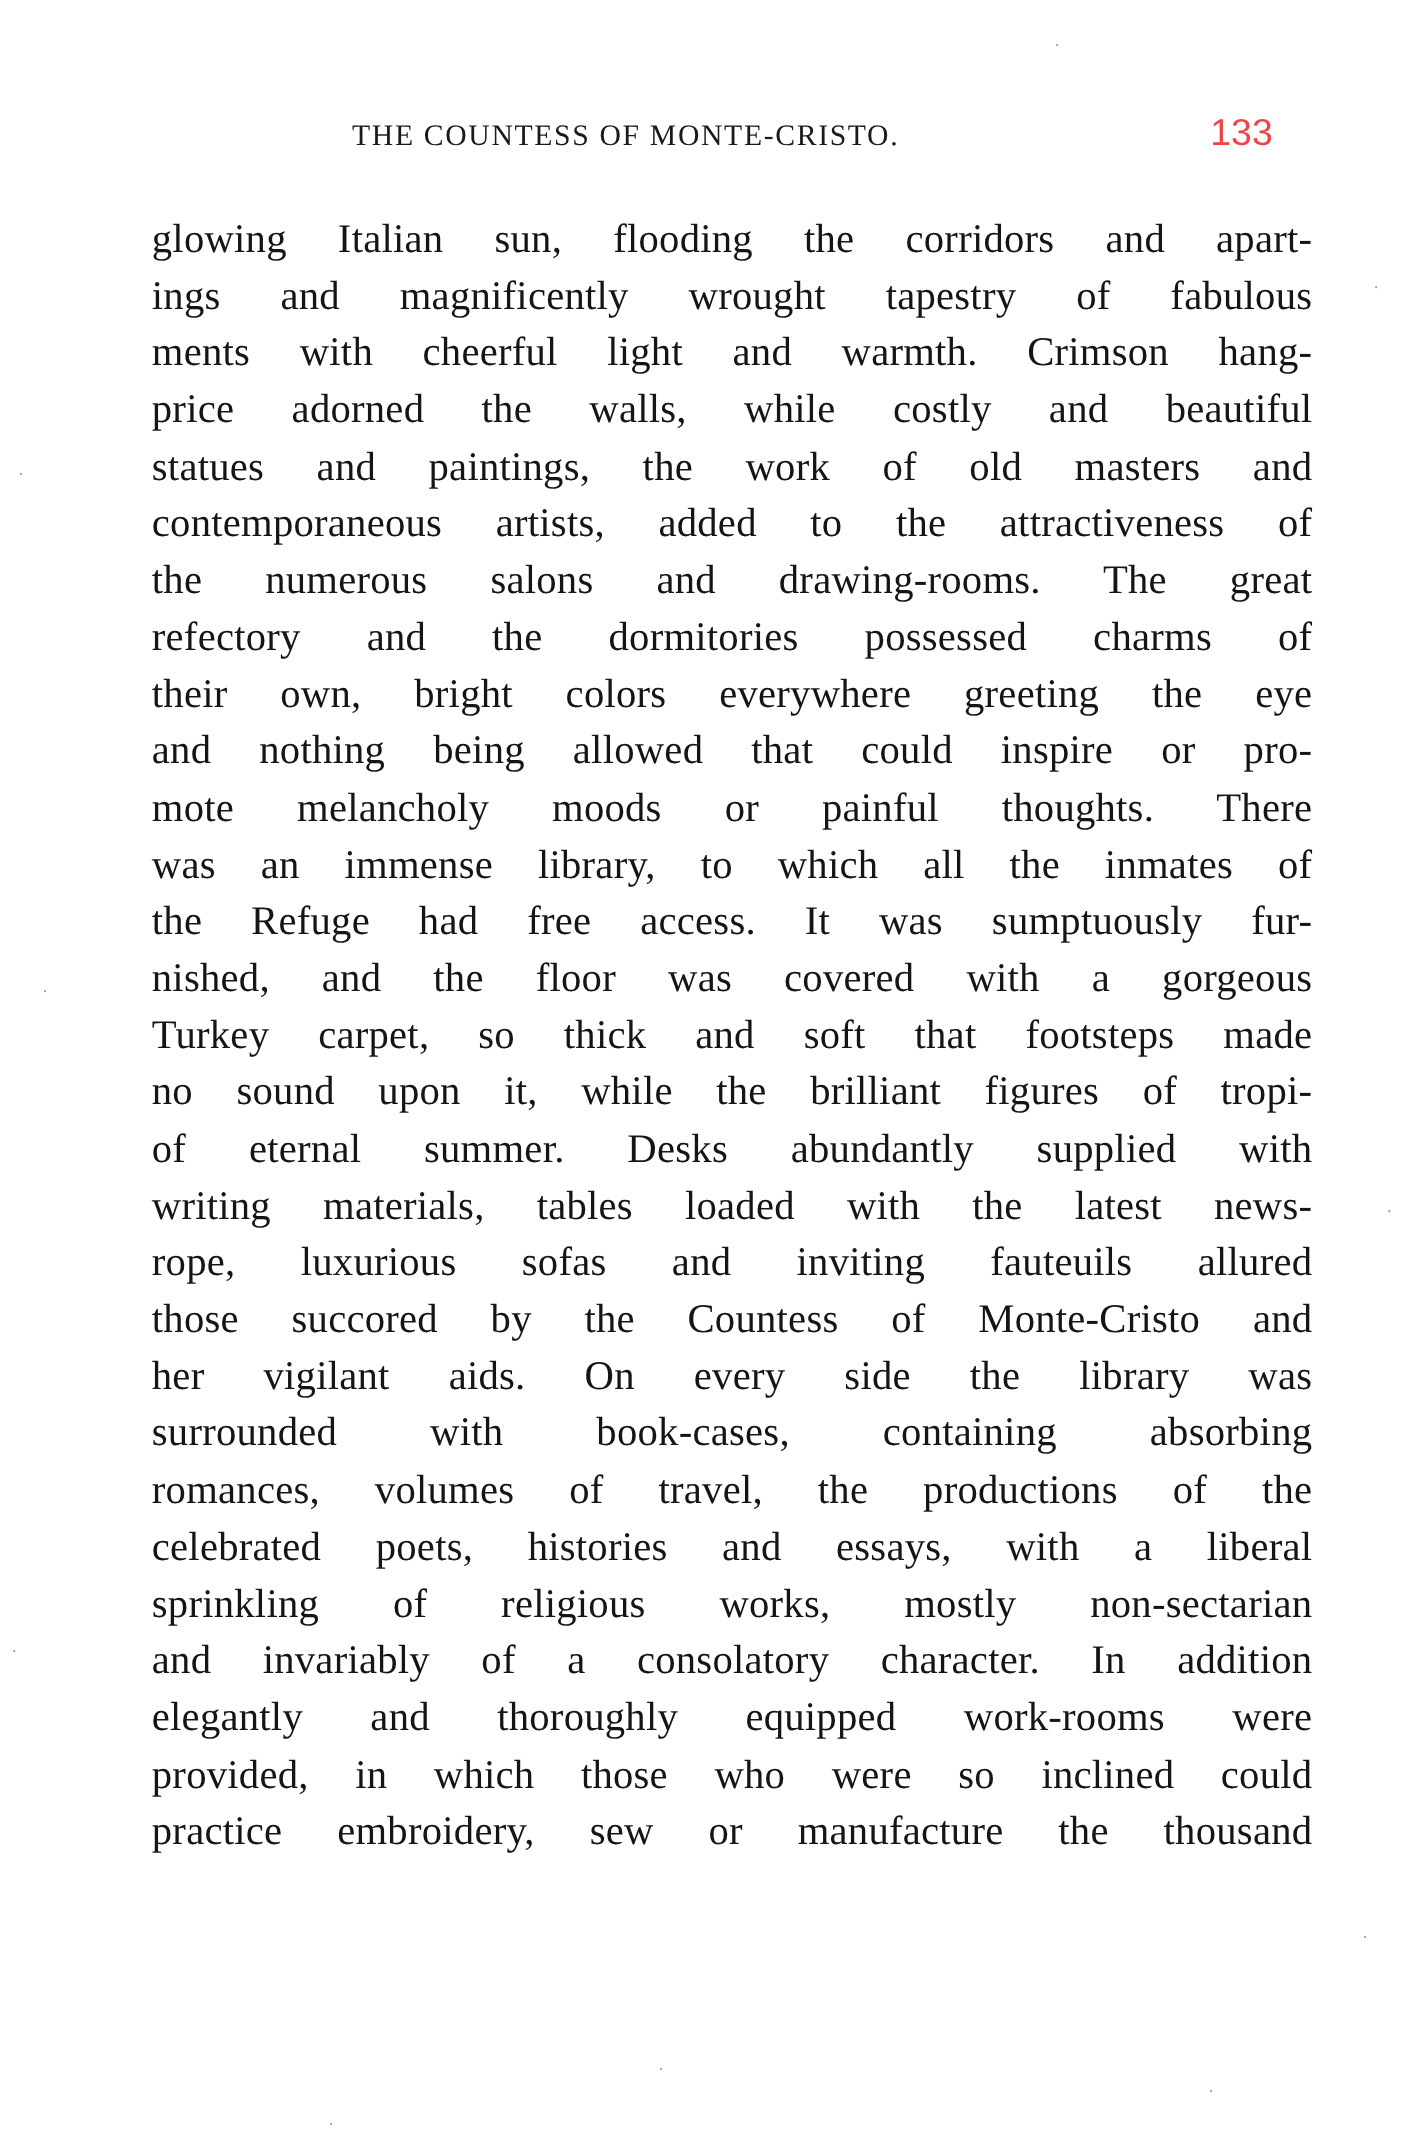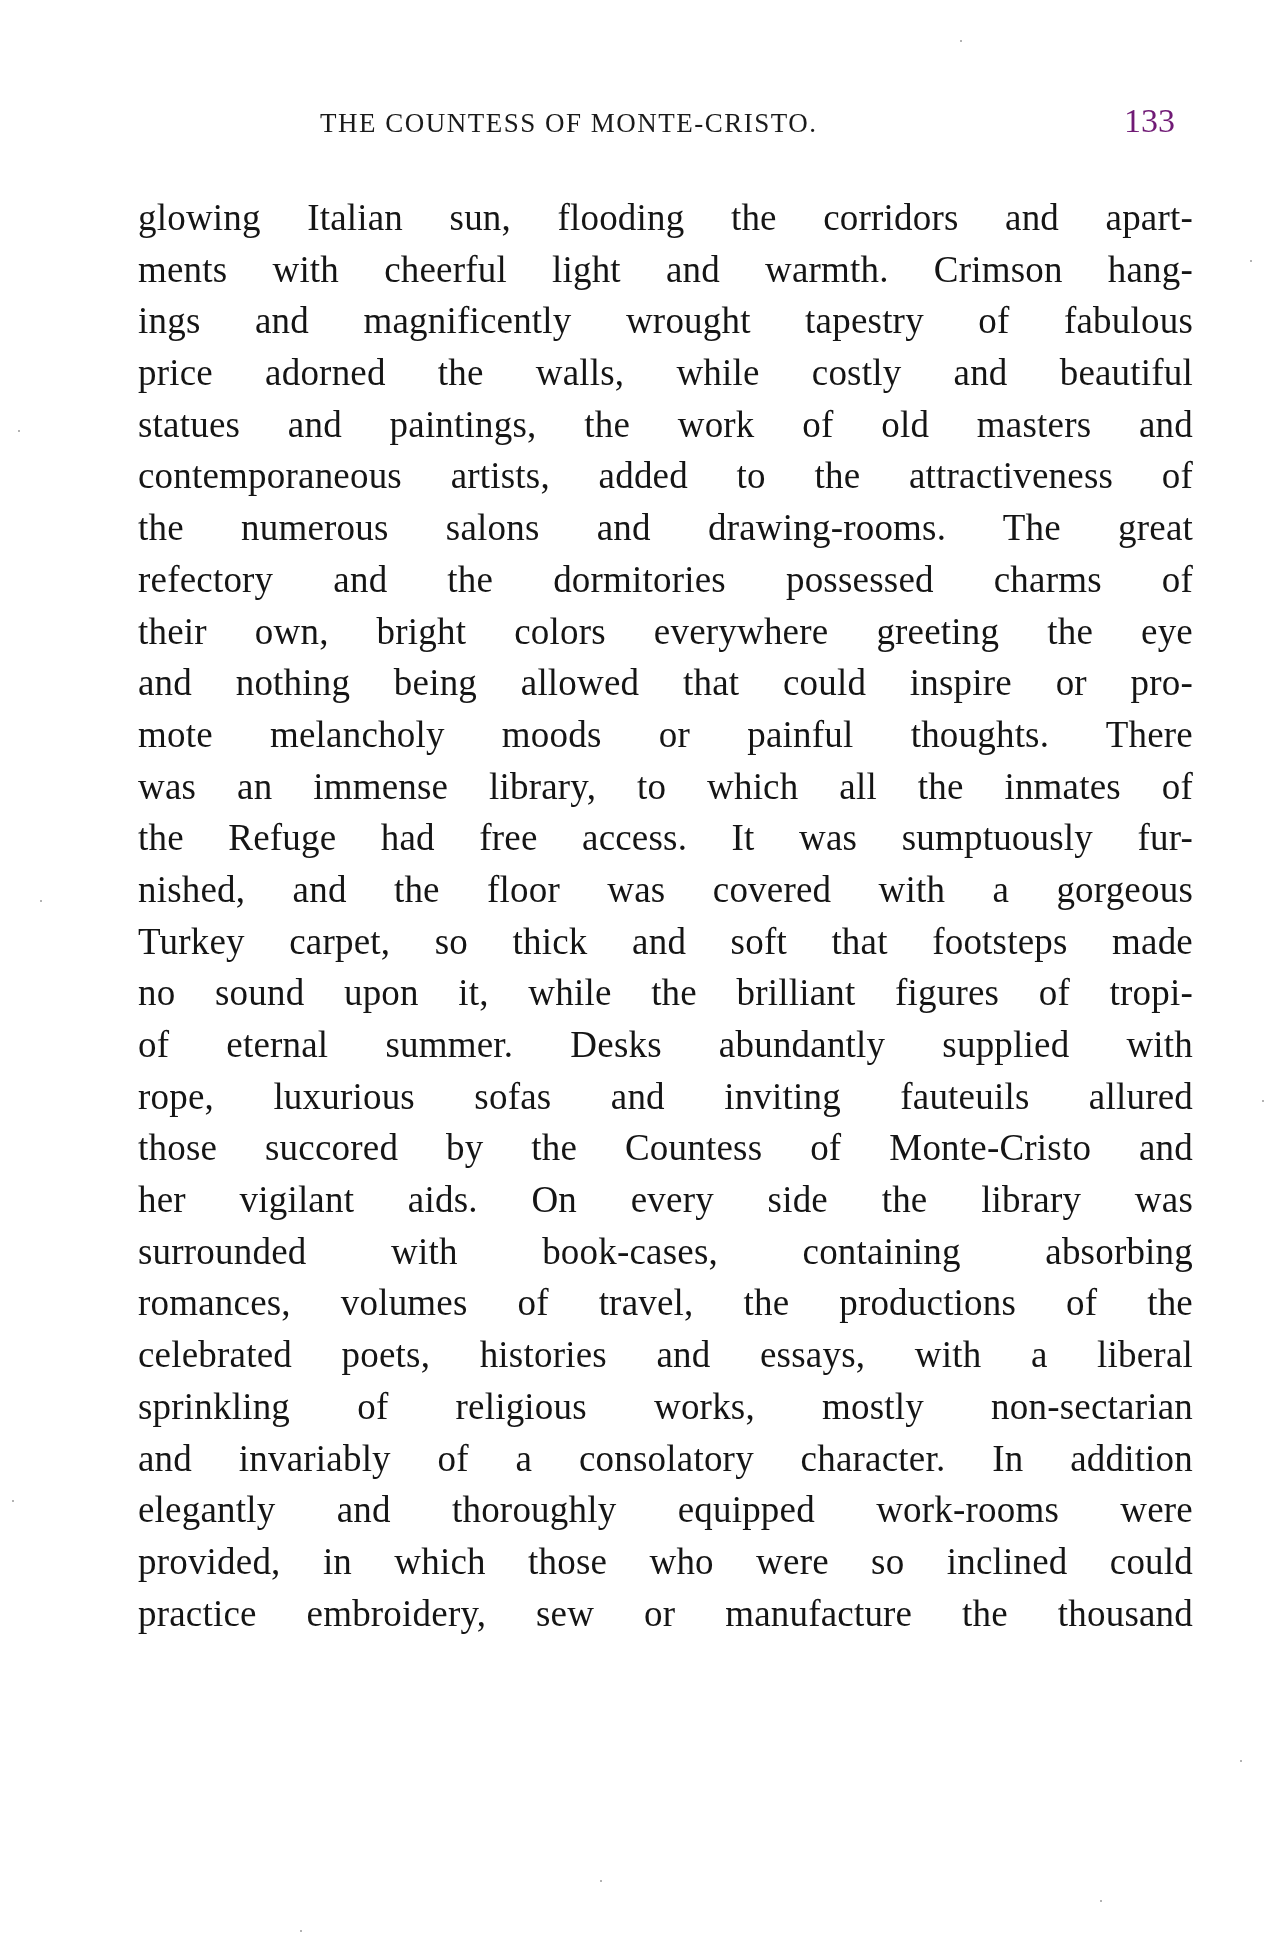--- a/index.html
+++ b/index.html
@@ -34,25 +34,25 @@
       position: absolute;
       left: 200px;
       top: 0;
       font-family: "Liberation Serif", "DejaVu Serif", serif;
       font-size: 27px;
       letter-spacing: 1.5px;
       color: #1a1a1a;
     }
     .page-number {
       position: absolute;
-      right: 0;
+      right: 18px;
       top: -6px;
-      font-family: Liberation Serif, serif;
+      font-family: Liberation Sans, sans-serif;
       font-size: 34px;
-      color: #701a75;
+      color: #ef4444;
     }
     .body-text {
       position: absolute;
       left: 118px;
       top: 192px;
       width: 1055px;
       margin-left: 20px;
     }
     .line {
       display: block;
@@ -81,36 +81,37 @@
 <body>
 
 <div class="page">
   <div class="running-head">
     <span class="running-title">THE COUNTESS OF MONTE-CRISTO.</span>
     <span class="page-number">133</span>
   </div>
 
   <div class="body-text">
     <span class="line">glowing Italian sun, flooding the corridors and apart-</span>
+    <span class="line">ings and magnificently wrought tapestry of fabulous</span>
     <span class="line">ments with cheerful light and warmth. Crimson hang-</span>
-    <span class="line">ings and magnificently wrought tapestry of fabulous</span>
     <span class="line">price adorned the walls, while costly and beautiful</span>
     <span class="line">statues and paintings, the work of old masters and</span>
     <span class="line">contemporaneous artists, added to the attractiveness of</span>
     <span class="line">the numerous salons and drawing-rooms. The great</span>
     <span class="line">refectory and the dormitories possessed charms of</span>
     <span class="line">their own, bright colors everywhere greeting the eye</span>
     <span class="line">and nothing being allowed that could inspire or pro-</span>
     <span class="line">mote melancholy moods or painful thoughts. There</span>
     <span class="line">was an immense library, to which all the inmates of</span>
     <span class="line">the Refuge had free access. It was sumptuously fur-</span>
     <span class="line">nished, and the floor was covered with a gorgeous</span>
     <span class="line">Turkey carpet, so thick and soft that footsteps made</span>
     <span class="line">no sound upon it, while the brilliant figures of tropi-</span>
     <span class="line">of eternal summer. Desks abundantly supplied with</span>
+    <span class="line">writing materials, tables loaded with the latest news-</span>
     <span class="line">rope, luxurious sofas and inviting fauteuils allured</span>
     <span class="line">those succored by the Countess of Monte-Cristo and</span>
     <span class="line">her vigilant aids. On every side the library was</span>
     <span class="line">surrounded with book-cases, containing absorbing</span>
     <span class="line">romances, volumes of travel, the productions of the</span>
     <span class="line">celebrated poets, histories and essays, with a liberal</span>
     <span class="line">sprinkling of religious works, mostly non-sectarian</span>
     <span class="line">and invariably of a consolatory character. In addition</span>
     <span class="line">elegantly and thoroughly equipped work-rooms were</span>
     <span class="line">provided, in which those who were so inclined could</span>

